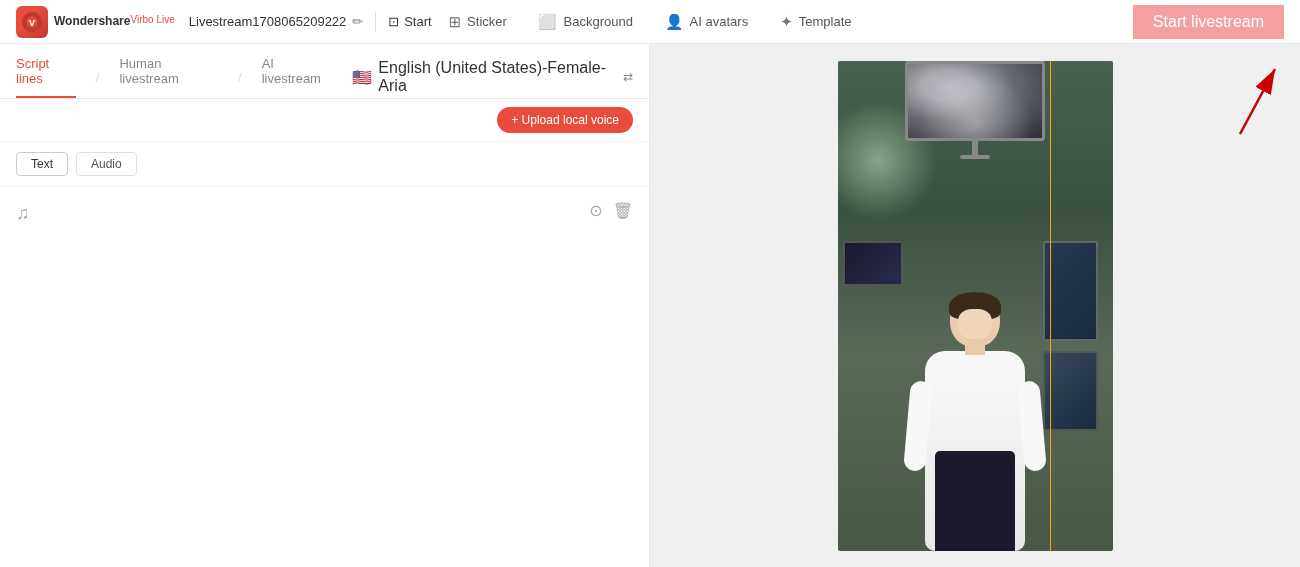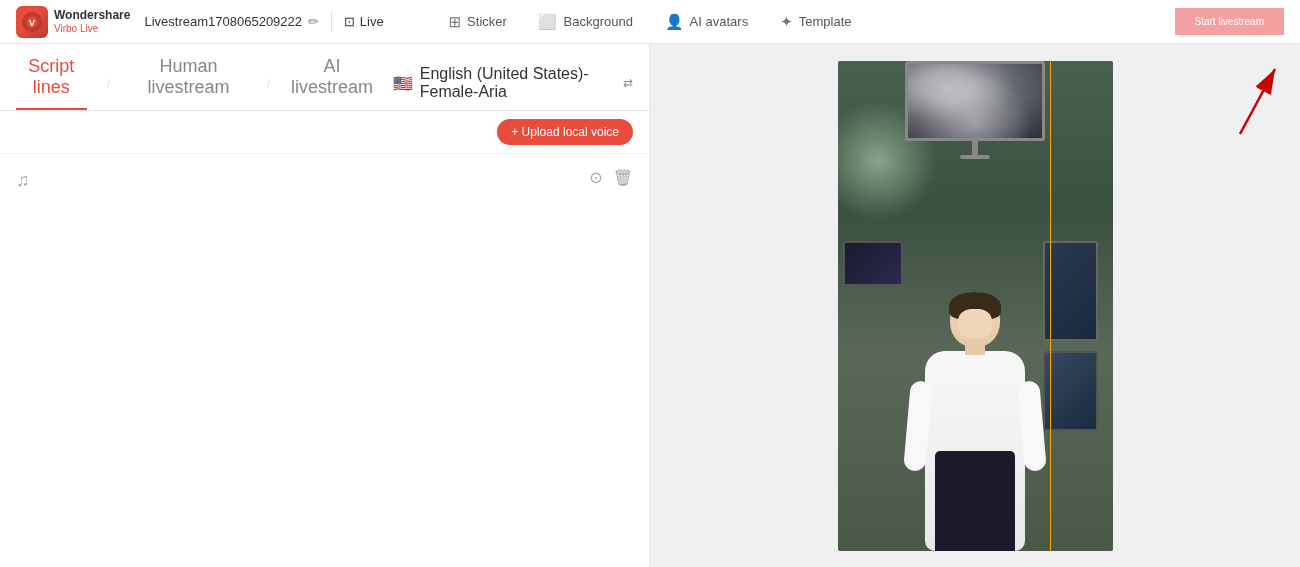--- a/index.html
+++ b/index.html
@@ -104,21 +104,21 @@
     }
 
     
     .start-btn {
       margin-left: auto;
       background: #f4a0a0;
       color: #fff;
       border: none;
       border-radius: 0;
       padding: 8px 20px;
-      font-size: 10px;
+      font-size: 16px;
       font-weight: 500;
       cursor: pointer;
       white-space: nowrap;
     }
 
     
     .main-content {
       display: flex;
       flex: 1;
       overflow: hidden;
@@ -136,26 +136,25 @@
 
     
     .script-tabs {
       display: flex;
       align-items: center;
       padding: 12px 16px 0;
       border-bottom: 1px solid #e8e8e8;
       gap: 20px;
     }
     .script-tab {
-      font-size: 18px;
+      font-size: 13px;
       color: #888;
       cursor: pointer;
       padding-bottom: 10px;
       border-bottom: 2px solid transparent;
-      text-align: center;
     }
     .script-tab.active {
       color: #e84c3d;
       border-bottom: 2px solid #e84c3d;
     }
     .tab-divider {
       color: #ddd;
       font-size: 13px;
     }
     .voice-selector {
@@ -476,34 +475,34 @@
 
 <nav class="top-nav">
   <div class="brand">
     <div class="brand-logo">
       <svg width="22" height="22" viewBox="0 0 22 22">
         <circle cx="11" cy="11" r="10" fill="#c0392b"></circle>
         <path d="M7 7 Q11 4 15 7 Q18 11 15 15 Q11 18 7 15 Q4 11 7 7Z" fill="#e84c3d"></path>
         <text x="11" y="15" text-anchor="middle" fill="white" font-size="9" font-weight="bold">V</text>
       </svg>
     </div>
-    <div style="display:flex;flex-direction:column;line-height:1.2;">
+    <div style="display:flex;flex-direction:row;line-height:1.2;">
       <span class="brand-name">Wondershare</span>
       <span class="brand-sub">Virbo Live</span>
     </div>
   </div>
 
   <span class="session-name">Livestream1708065209222</span>
   <span class="edit-icon">✏</span>
 
   <div class="nav-divider"></div>
 
   <button class="save-btn">
     <span>⊡</span>
-    <span>Live</span>
+    <span>Start</span>
   </button>
 
   <div class="nav-center">
     <div class="nav-item">
       <span class="nav-item-icon">⊞</span>
       <span>Sticker</span>
     </div>
     <div class="nav-item">
       <span class="nav-item-icon">⬜</span>
       <span>Background</span>
@@ -538,20 +537,24 @@
           <span class="voice-name">English (United States)-Female-Aria</span>
           <span class="swap-icon">⇄</span>
         </div>
       </div>
     </div>
 
     <div style="display:flex; justify-content:flex-end; padding: 8px 16px; border-bottom: 1px solid #f0f0f0;">
       <button class="upload-voice-btn">+ Upload local voice</button>
     </div>
 
+    <div class="text-audio-bar">
+      <button class="toggle-btn active">Text</button>
+      <button class="toggle-btn">Audio</button>
+    </div>
 
     <div class="script-area">
       <span class="music-icon">♫</span>
       <div class="script-actions">
         <span class="action-icon">⊙</span>
         <span class="action-icon">🗑</span>
       </div>
     </div>
 
   </div>

